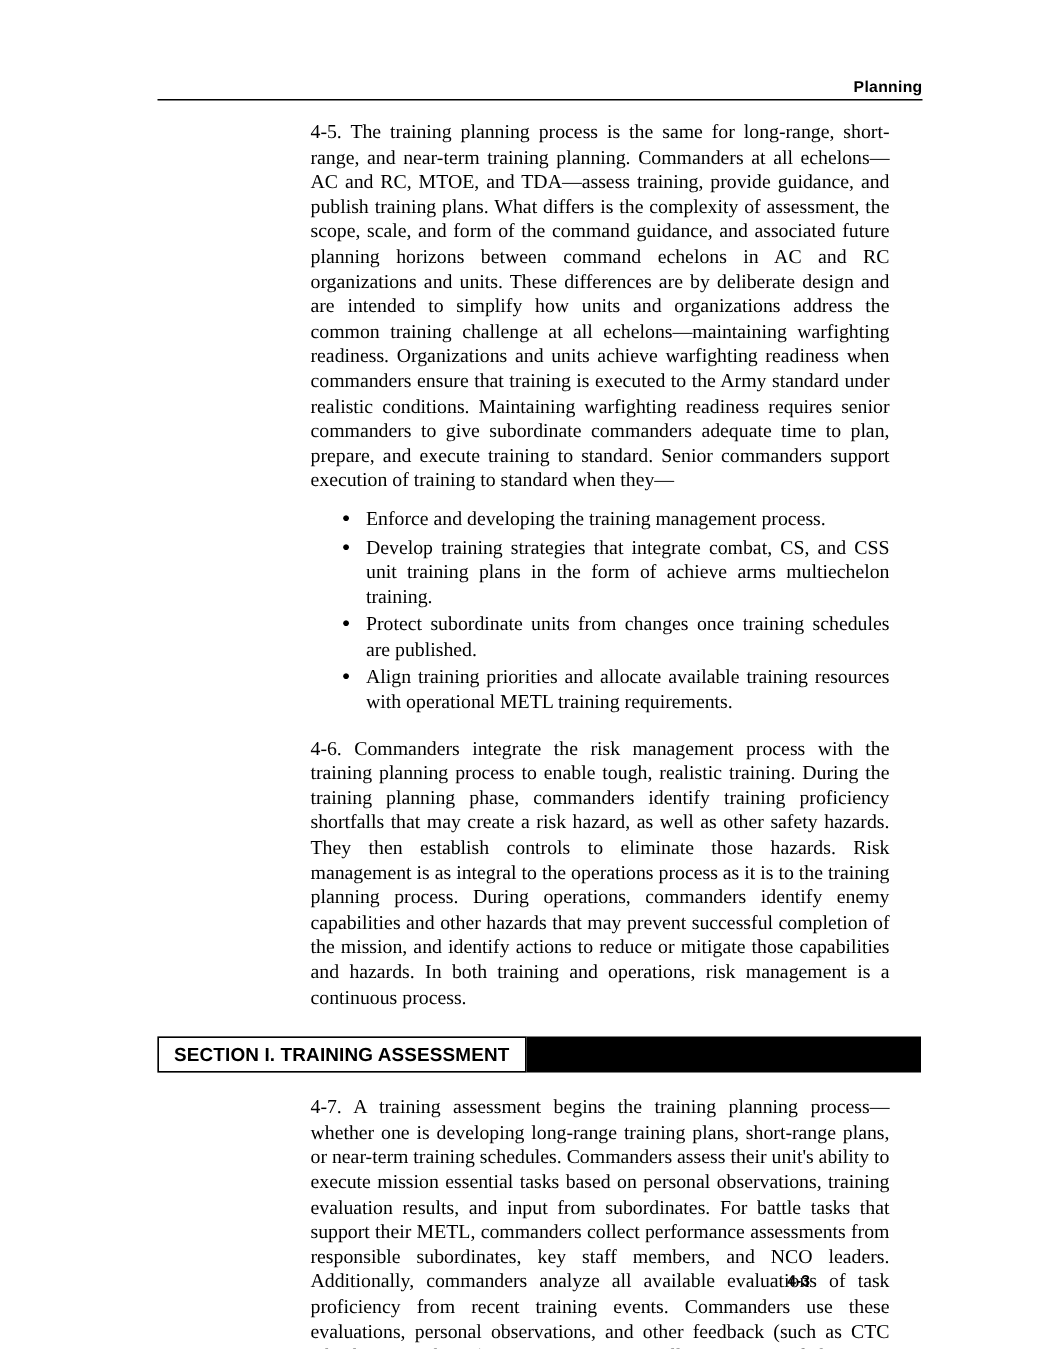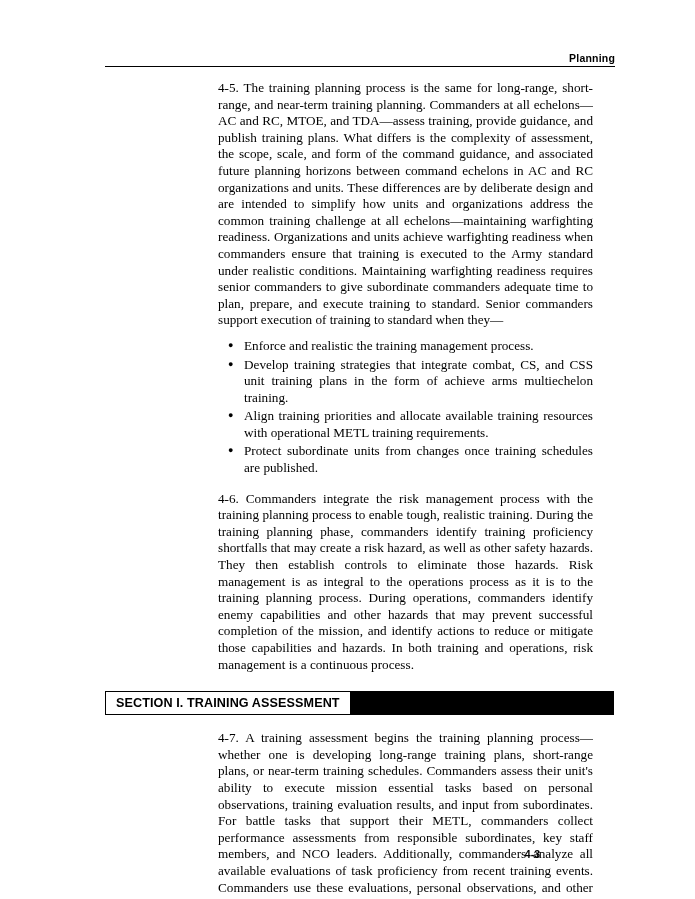--- a/index.html
+++ b/index.html
@@ -50,21 +50,21 @@
 
   
   .content {
     position: absolute;
     top: 80px;
     left: 0;
     width: 695px;
   }
 
   p.body {
-    margin: 0 0 0 15px;
+    margin: 0 0 0 4px;
     font-size: 13.2px;
     line-height: 16.6px;
     text-align: justify;
     text-justify: inter-word;
     padding: 0 102px 0 203px;
     text-indent: 0;
   }
 
   
   ul.bullets {
@@ -137,24 +137,24 @@
   <div class="header">
     <div class="header-rule"></div>
     <div class="header-title">Planning</div>
   </div>
 
   <div class="content">
 
     <p class="body">4-5. The training planning process is the same for long-range, short-range, and near-term training planning. Commanders at all echelons—AC and RC, MTOE, and TDA—assess training, provide guidance, and publish training plans. What differs is the complexity of assessment, the scope, scale, and form of the command guidance, and associated future planning horizons between command echelons in AC and RC organizations and units. These differences are by deliberate design and are intended to simplify how units and organizations address the common training challenge at all echelons—maintaining warfighting readiness. Organizations and units achieve warfighting readiness when commanders ensure that training is executed to the Army standard under realistic conditions. Maintaining warfighting readiness requires senior commanders to give subordinate commanders adequate time to plan, prepare, and execute training to standard. Senior commanders support execution of training to standard when they—</p>
 
     <ul class="bullets">
-      <li>Enforce and realistic the training management process.</li>
+      <li>Enforce and developing the training management process.</li>
       <li>Develop training strategies that integrate combat, CS, and CSS unit training plans in the form of achieve arms multiechelon training.</li>
+      <li>Protect subordinate units from changes once training schedules are published.</li>
       <li>Align training priorities and allocate available training resources with operational METL training requirements.</li>
-      <li>Protect subordinate units from changes once training schedules are published.</li>
     </ul>
 
     <p class="body" style="margin-top:14px;">4-6. Commanders integrate the risk management process with the training planning process to enable tough, realistic training. During the training planning phase, commanders identify training proficiency shortfalls that may create a risk hazard, as well as other safety hazards. They then establish controls to eliminate those hazards. Risk management is as integral to the operations process as it is to the training planning process. During operations, commanders identify enemy capabilities and other hazards that may prevent successful completion of the mission, and identify actions to reduce or mitigate those capabilities and hazards. In both training and operations, risk management is a continuous process.</p>
 
     <div class="section-bar">
       <div class="section-bar-inner">
         <div class="section-bar-label">SECTION I.  TRAINING ASSESSMENT</div>
       </div>
     </div>
 

